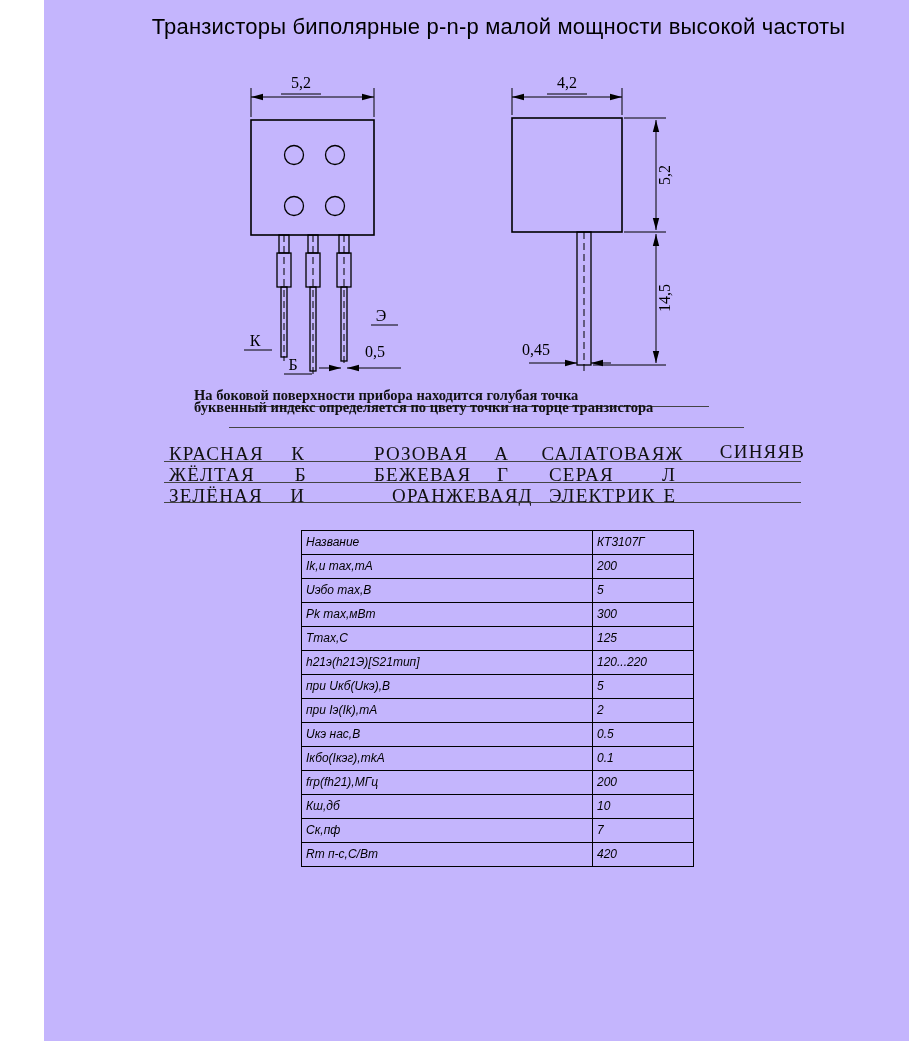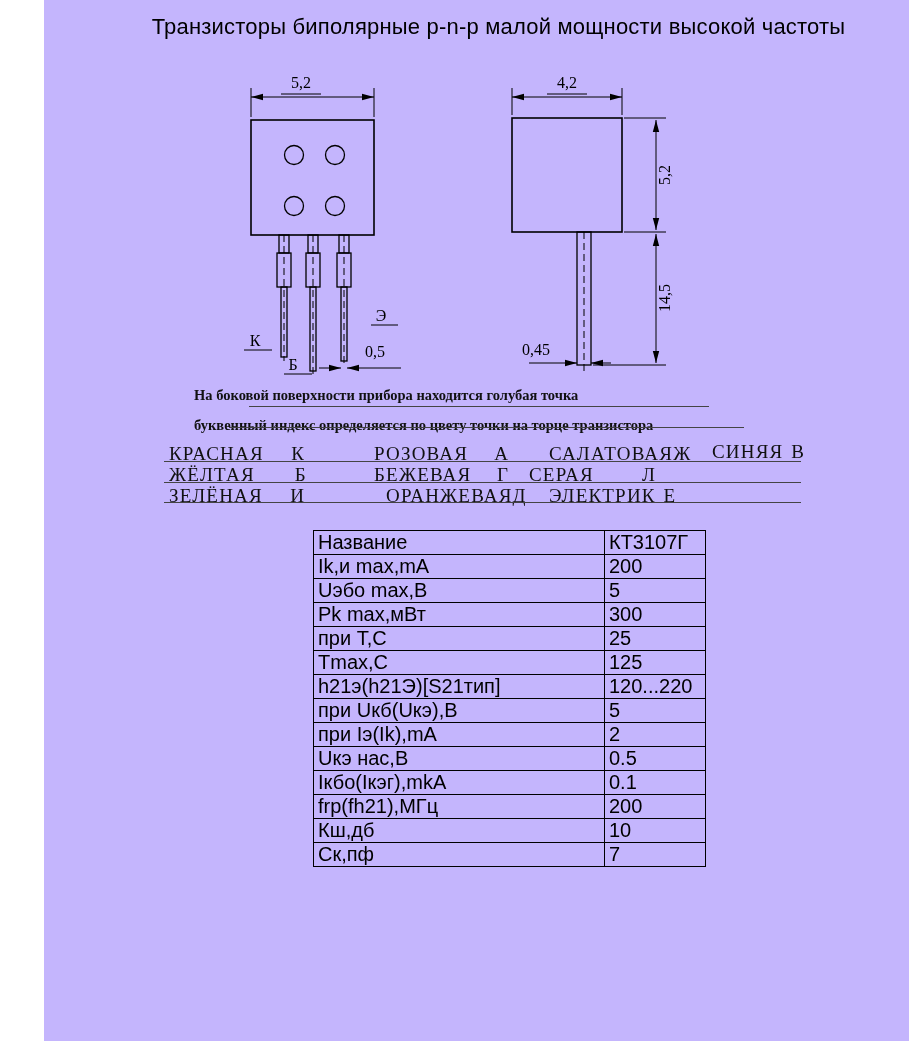--- a/index.html
+++ b/index.html
@@ -8,40 +8,40 @@
   .title{position:absolute;left:0;top:14px;width:909px;text-align:center;
          font-size:22px;font-weight:400;letter-spacing:.2px;}
   
   .draw-svg{position:absolute;left:0;top:55px;}
   .dim-text{font-family:"Liberation Serif",serif;font-size:16px;fill:#000;}
   .pin-text{font-family:"Liberation Serif",serif;font-size:16px;fill:#000;}
   
   .note{position:absolute;left:150px;width:570px;
         font-family:"Liberation Serif",serif;font-size:14.5px;font-weight:700;color:#111;}
   .note1{top:387px;}
-  .note2{top:417px;}
+  .note2{top:399px;}
   .hline{position:absolute;height:1px;background:#444;}
   
   .legend{position:absolute;left:120px;top:440px;width:645px;height:70px;}
   .legend-item{position:absolute;height:19px;display:flex;justify-content:space-between;
                font-family:"Liberation Serif",serif;font-size:19px;letter-spacing:1.2px;color:#111;}
   .legend-code{letter-spacing:0;}
   .legend-item:nth-of-type(1){left:5px;top:3px;width:135px;}
   .legend-item:nth-of-type(2){left:210px;top:3px;width:134px;}
-  .legend-item:nth-of-type(3){left:385px;top:3px;width:126px;}
-  .legend-item:nth-of-type(4){left:548px;top:1px;width:92px;}
+  .legend-item:nth-of-type(3){left:385px;top:3px;width:126px;justify-content:center;}
+  .legend-item:nth-of-type(4){left:548px;top:1px;width:92px;justify-content:flex-end;}
   .legend-item:nth-of-type(5){left:5px;top:24px;width:135px;gap:40px;}
   .legend-item:nth-of-type(6){left:210px;top:24px;width:134px;}
-  .legend-item:nth-of-type(7){left:365px;top:24px;width:126px;}
+  .legend-item:nth-of-type(7){left:385px;top:24px;width:126px;}
   .legend-item:nth-of-type(8){left:5px;top:45px;width:135px;}
-  .legend-item:nth-of-type(9){left:222px;top:45px;width:134px;}
+  .legend-item:nth-of-type(9){left:228px;top:45px;width:134px;}
   .legend-item:nth-of-type(10){left:385px;top:45px;width:126px;}
   
-  .params{position:absolute;left:269px;top:530px;border-collapse:collapse;
-          font-family:"Liberation Sans",sans-serif;font-size:20px;color:#000;}
+  .params{position:absolute;left:257px;top:530px;border-collapse:collapse;
+          font-family:"Liberation Sans",sans-serif;font-size:12px;color:#000;font-style:italic;}
   .params td{border:1px solid #000;height:23px;line-height:23px;padding:0 4px;white-space:nowrap;}
   .p-label{width:282px;}
   .p-value{width:92px;}
 </style>
 </head>
 <body>
 
 <div class="page">
 
   <div class="title">Транзисторы биполярные p-n-p малой мощности высокой частоты</div>
@@ -211,24 +211,20 @@
         <tr>
           <td class="p-label">Uэбо max,В</td>
           <td class="p-value">5</td>
         </tr>
 
         <tr>
           <td class="p-label">Pk max,мВт</td>
           <td class="p-value">300</td>
         </tr>
 
-        <tr>
-          <td class="p-label">при Т,С</td>
-          <td class="p-value">25</td>
-        </tr>
 
 
         <tr>
           <td class="p-label">Tmax,С</td>
           <td class="p-value">125</td>
         </tr>
 
         <tr>
           <td class="p-label">h21э(h21Э)[S21тип]</td>
           <td class="p-value">120...220</td>
@@ -262,16 +258,20 @@
         <tr>
           <td class="p-label">Кш,дб</td>
           <td class="p-value">10</td>
         </tr>
 
         <tr>
           <td class="p-label">Ск,пф</td>
           <td class="p-value">7</td>
         </tr>
 
+        <tr>
+          <td class="p-label">Rт п-с,С/Вт</td>
+          <td class="p-value">420</td>
+        </tr>
       </tbody>
   </table>
 
 </div>
 
 </body></html>

